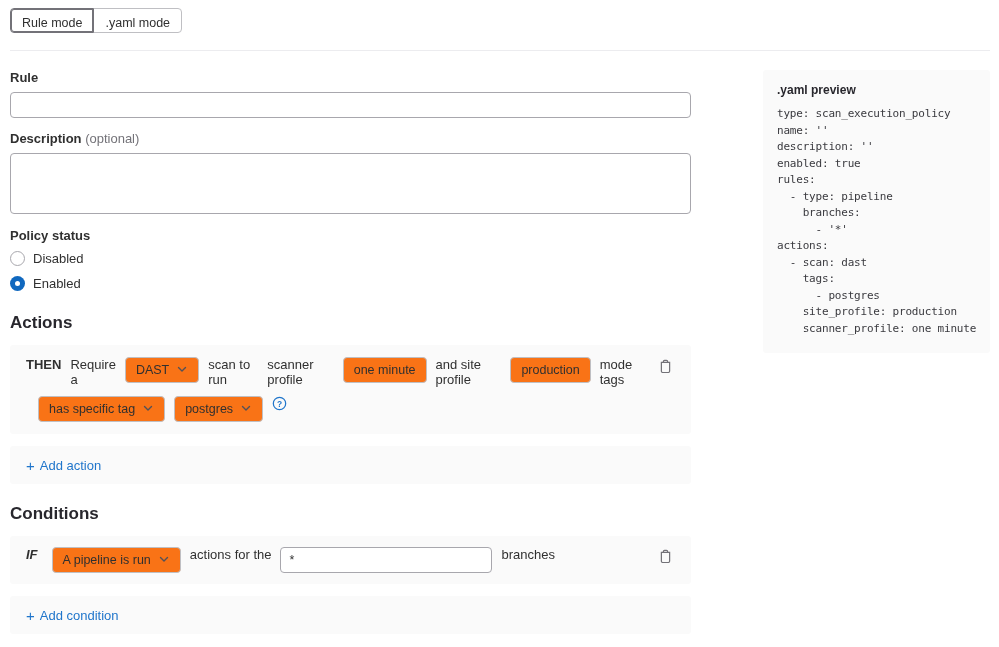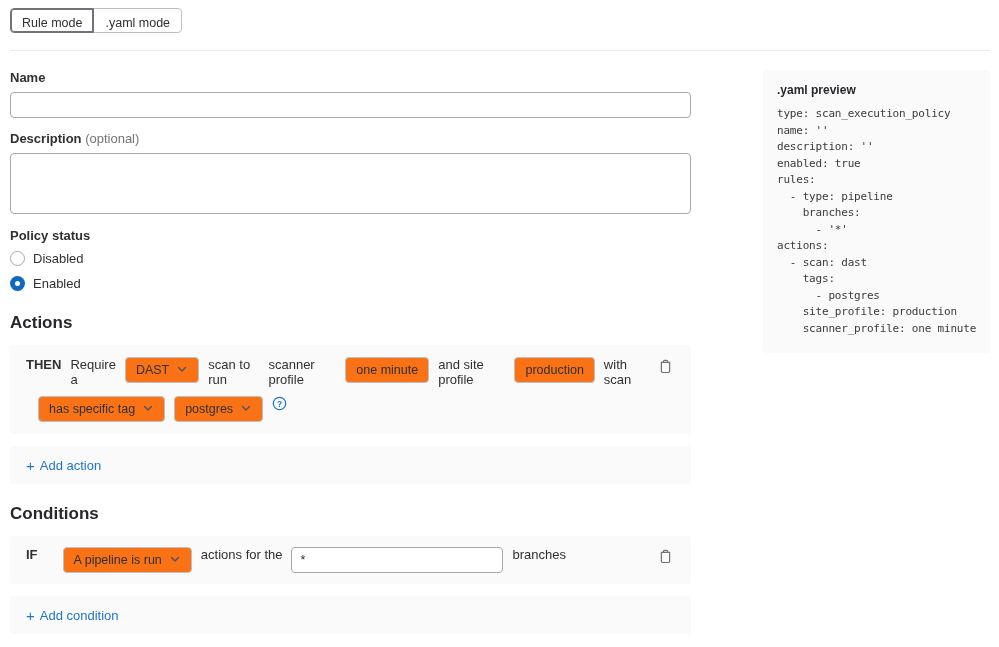--- a/index.html
+++ b/index.html
@@ -105,21 +105,21 @@
 
   <div class="mode-toggle">
     <button class="mode-btn first selected">Rule mode</button>
     <button class="mode-btn last">.yaml mode</button>
   </div>
 
   <div class="top-divider"></div>
 
   <div class="form-col">
 
-    <div class="field-label">Name</div>
+    <div class="field-label">Rule</div>
     <input class="text-input" type="text" value="" style="">
 
     <div class="gap12"></div>
 
     <div class="field-label">
       <span>Description</span>
       <span class="optional">(optional)</span>
     </div>
     <textarea class="textarea" style=""></textarea>
 
@@ -147,21 +147,21 @@
             <svg width="12" height="12" viewBox="0 0 12 12" fill="none">
                 <polyline points="2.5,4.5 6,8 9.5,4.5" stroke="#535158" stroke-width="1.4" stroke-linecap="round" stroke-linejoin="round"></polyline>
               </svg>
           </span>
         </button>
         <span>scan to run</span>
         <span>scanner profile</span>
         <button class="profile-btn">one minute</button>
         <span>and site profile</span>
         <button class="profile-btn">production</button>
-        <span>with scan</span>
+        <span>mode tags</span>
         <button class="icon-btn push-right" title="">
           <span>
             <svg width="15" height="15" viewBox="0 0 16 16" fill="none" stroke="#737278" stroke-width="1.3">
               <path d="M5.8 3.4V2.6A1.1 1.1 0 0 1 6.9 1.5h2.2a1.1 1.1 0 0 1 1.1 1.1v.8"></path>
               <path d="M3.6 3.6h8.8v9.3a1.5 1.5 0 0 1-1.5 1.5H5.1a1.5 1.5 0 0 1-1.5-1.5z"></path>
             </svg>
           </span>
         </button>
       </div>
       <div class="rule-row">
@@ -194,21 +194,21 @@
       <a class="add-link">
         <span class="plus">+</span>
         <span>Add action</span>
       </a>
     </div>
 
     <div class="section-heading">Conditions</div>
 
     <div class="rule-block" style="padding-top:11px;padding-bottom:11px;">
       <div class="rule-row">
-        <span class="kw" style="margin-right:16px;">IF</span>
+        <span class="kw" style="margin-right:5px;font-style:italic;">IF</span>
         <button class="dropdown-btn">
           <span>A pipeline is run</span>
           <span class="chev">
             <svg width="12" height="12" viewBox="0 0 12 12" fill="none">
                 <polyline points="2.5,4.5 6,8 9.5,4.5" stroke="#535158" stroke-width="1.4" stroke-linecap="round" stroke-linejoin="round"></polyline>
               </svg>
           </span>
         </button>
         <span>actions for the</span>
         <input class="branch-input" type="text" value="*" style="">

